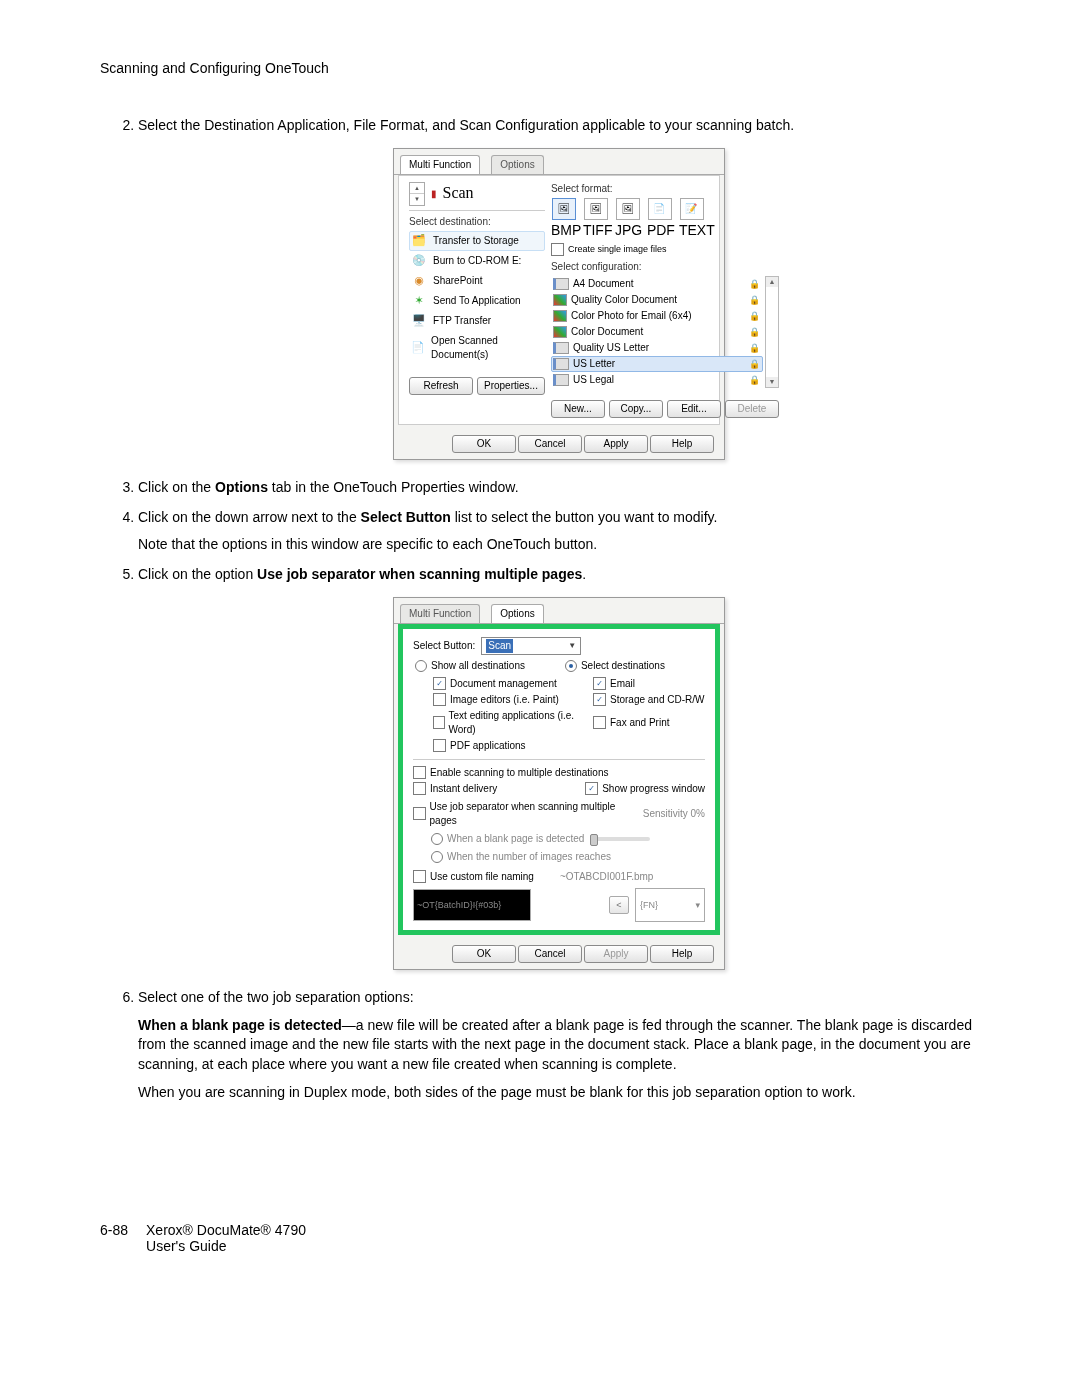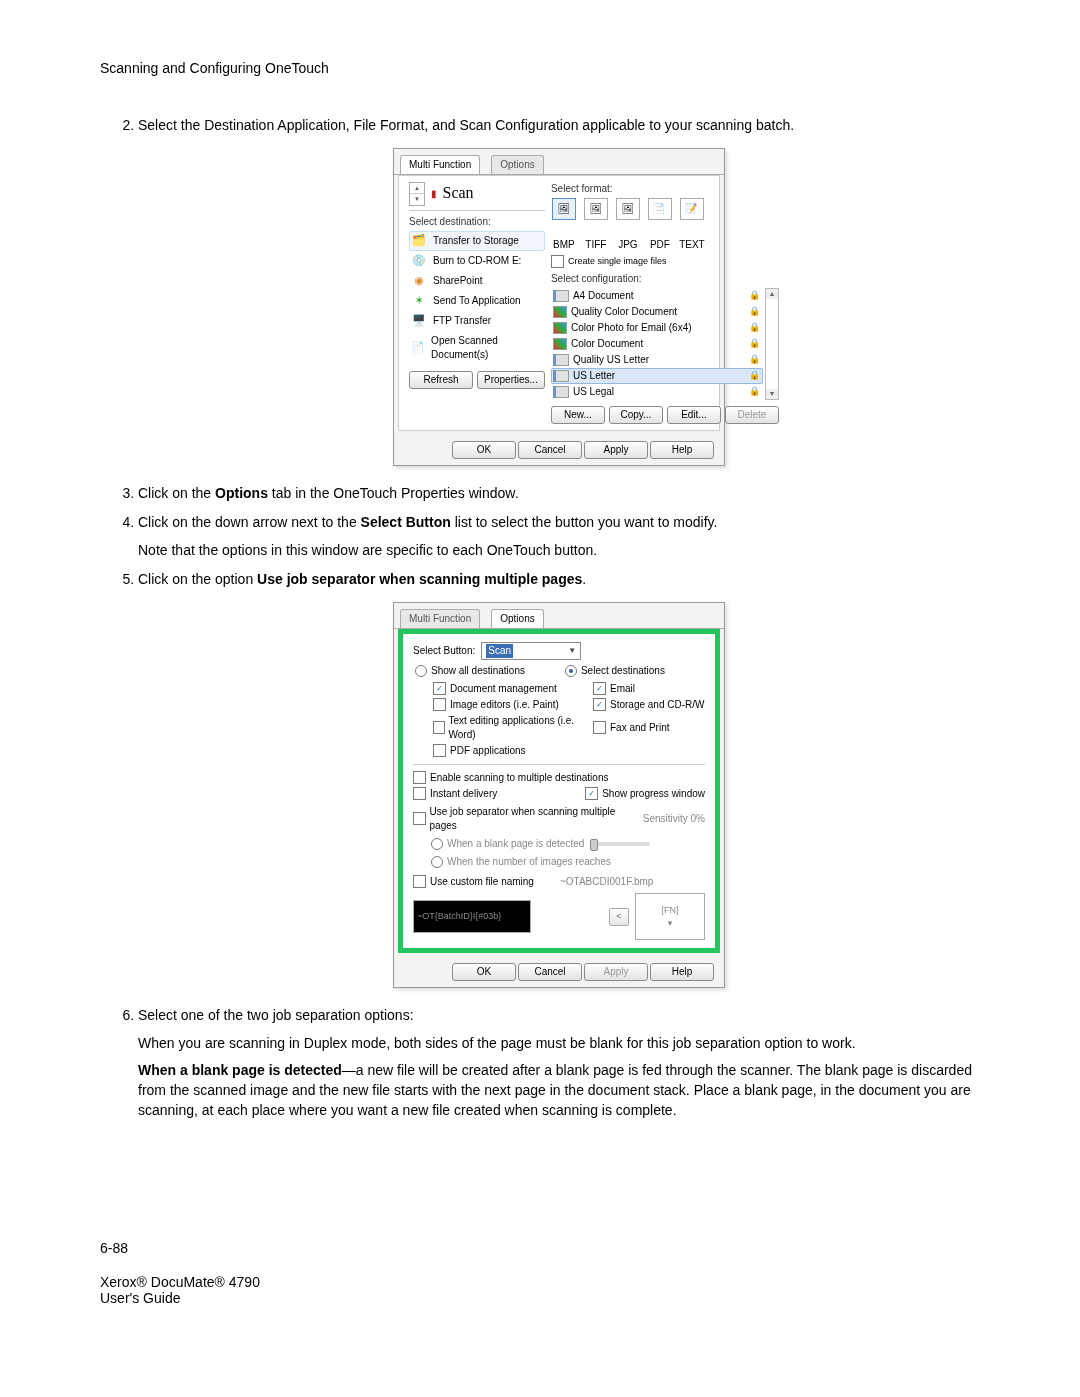--- a/index.html
+++ b/index.html
@@ -49,35 +49,35 @@
   .scan-title { font-size:16px; font-family: 'Times New Roman', serif; }
   .lbl { color:#333; margin-bottom:2px; }
   .dest-list { display:flex; flex-direction:column; gap:0; }
   .dest-item { display:flex; align-items:center; gap:6px; padding:3px 2px; cursor:pointer; }
   .dest-item.sel { background:#f0f6fb; border:1px solid #c7dff5; border-radius:2px; padding:2px 1px;}
   .dest-icon { width:16px; height:14px; display:flex; align-items:center; justify-content:center; font-size:11px; }
   .fmt-row { display:flex; gap:6px; margin-top:2px; }
   .fmt { width:26px; text-align:center; cursor:pointer; }
   .fmt-icon { width:22px; height:20px; border:1px solid #aaa; margin:0 auto; background:#fff; display:flex; align-items:center; justify-content:center; font-size:10px;}
   .fmt-icon.sel { border:1px solid #5a8fd4; background:#e8f1fb;}
-  .fmt-label { font-size:10px; margin-top:18px; }
+  .fmt-label { font-size:14px; margin-top:1px; }
   .chk-row { display:flex; align-items:center; gap:4px; margin-top:3px; font-size:9px;}
   .cfg-list { border:0; margin-top:0; }
   .cfg-item { display:flex; align-items:center; justify-content:space-between; padding:1px 2px; cursor:pointer; }
   .cfg-item.sel { background:#d9e7f8; border:1px solid #91b8e6; border-radius:2px; padding:0 1px;}
   .cfg-left { display:flex; align-items:center; gap:4px; }
   .cfg-icon { width:12px; height:10px; display:inline-block; }
   .cfg-icon.doc { background:#e0e0e0; border:1px solid #999; border-left:3px solid #6a8fc9; }
   .cfg-icon.color { background:linear-gradient(45deg,#e33,#3a3,#39e); border:1px solid #999;}
   .lock { color:#caa63a; font-size:9px; }
   .scroll { width:12px; border:1px solid #bbb; display:flex; flex-direction:column; align-items:center; font-size:7px; color:#666; }
   .scroll .arr{height:10px; display:flex; align-items:center; justify-content:center; width:100%; background:#eee;}
   .scroll .track{flex:1; background:#f4f4f4;}
   .cfg-wrap{display:flex; gap:2px;}
-  .btn-row { display:flex; gap:4px; margin-top:6px; }
+  .btn-row { display:flex; gap:4px; margin-top:12px; }
   .wbtn {
     font-size:10px; padding:1px 6px; min-width:50px; text-align:center;
     border:1px solid #8a8a8a; border-radius:3px; background:linear-gradient(#fff,#e3e3e3);
     cursor:pointer;
   }
   .wbtn.small{min-width:40px;}
   .wbtn.disabled{color:#999;}
   .bottom-btns { display:flex; gap:2px; justify-content:flex-end; padding:6px 10px; }
 
   
@@ -92,26 +92,26 @@
   .box { width:11px; height:11px; border:1px solid #7a7a7a; background:#fff; display:inline-flex; align-items:center; justify-content:center; font-size:8px; color:#2a5fa2;}
   .radio { width:10px; height:10px; border:1px solid #7a7a7a; border-radius:50%; display:inline-flex; align-items:center; justify-content:center;}
   .radio .dot{width:4px;height:4px;border-radius:50%;background:#2a5fa2;}
   .hr { border-top:1px solid #ccc; margin:6px 0; }
   .indent { margin-left:18px; }
   .slider { display:inline-block; width:60px; height:4px; background:#ddd; border-radius:2px; position:relative; vertical-align:middle;}
   .slider .thumb{position:absolute; left:0; top:-3px; width:6px; height:10px; background:#ccc; border:1px solid #888; border-radius:2px;}
   .small-input { border:1px solid #aaa; background:#000000; padding:9px 3px; font-size:9px; min-width:110px; display:inline-block;}
   .file-row { display:flex; align-items:center; gap:6px; margin-top:4px;}
   .nav-btn { border:1px solid #aaa; background:linear-gradient(#fff,#e6e6e6); width:18px; height:16px; display:flex; align-items:center; justify-content:center; font-size:9px; color:#777; border-radius:2px;}
-  .fn-combo { border:1px solid #aaa; background:#fff; padding:10px 4px; min-width:60px; display:flex; justify-content:space-between; align-items:center; font-size:9px; color:#888;flex-direction:column;}
+  .fn-combo { border:1px solid #aaa; background:#fff; padding:10px 4px; min-width:60px; display:flex; justify-content:space-between; align-items:center; font-size:9px; color:#888;}
   .dim{color:#888;}
   .footer {
     margin-top: 120px;
     font-size: 14px;
-    display:flex; gap:18px;flex-direction:column;
+    display:flex; gap:18px;
   }
   .pg { }
 </style>
 </head>
 <body>
 
 <div class="header-title">Scanning and Configuring OneTouch</div>
 
 <ol class="steps" start="2">
   <li>
@@ -395,24 +395,24 @@
         <div class="wbtn">OK</div>
         <div class="wbtn">Cancel</div>
         <div class="wbtn disabled">Apply</div>
         <div class="wbtn">Help</div>
       </div>
     </div>
   </li>
 
   <li>
     <span>Select one of the two job separation options:</span>
-    <div class="sub">When you are scanning in Duplex mode, both sides of the page must be blank for this job separation option to work.</div>
     <div class="sub">
       <b>When a blank page is detected</b><span>—a new file will be created after a blank page is fed through the scanner. The blank page is discarded from the scanned image and the new file starts with the next page in the document stack. Place a blank page, in the document you are scanning, at each place where you want a new file created when scanning is complete.</span>
     </div>
+    <div class="sub">When you are scanning in Duplex mode, both sides of the page must be blank for this job separation option to work.</div>
   </li>
 </ol>
 
 <div class="footer">
   <div class="pg">6-88</div>
   <div>
     <div>Xerox® DocuMate® 4790</div>
     <div>User's Guide</div>
   </div>
 </div>

